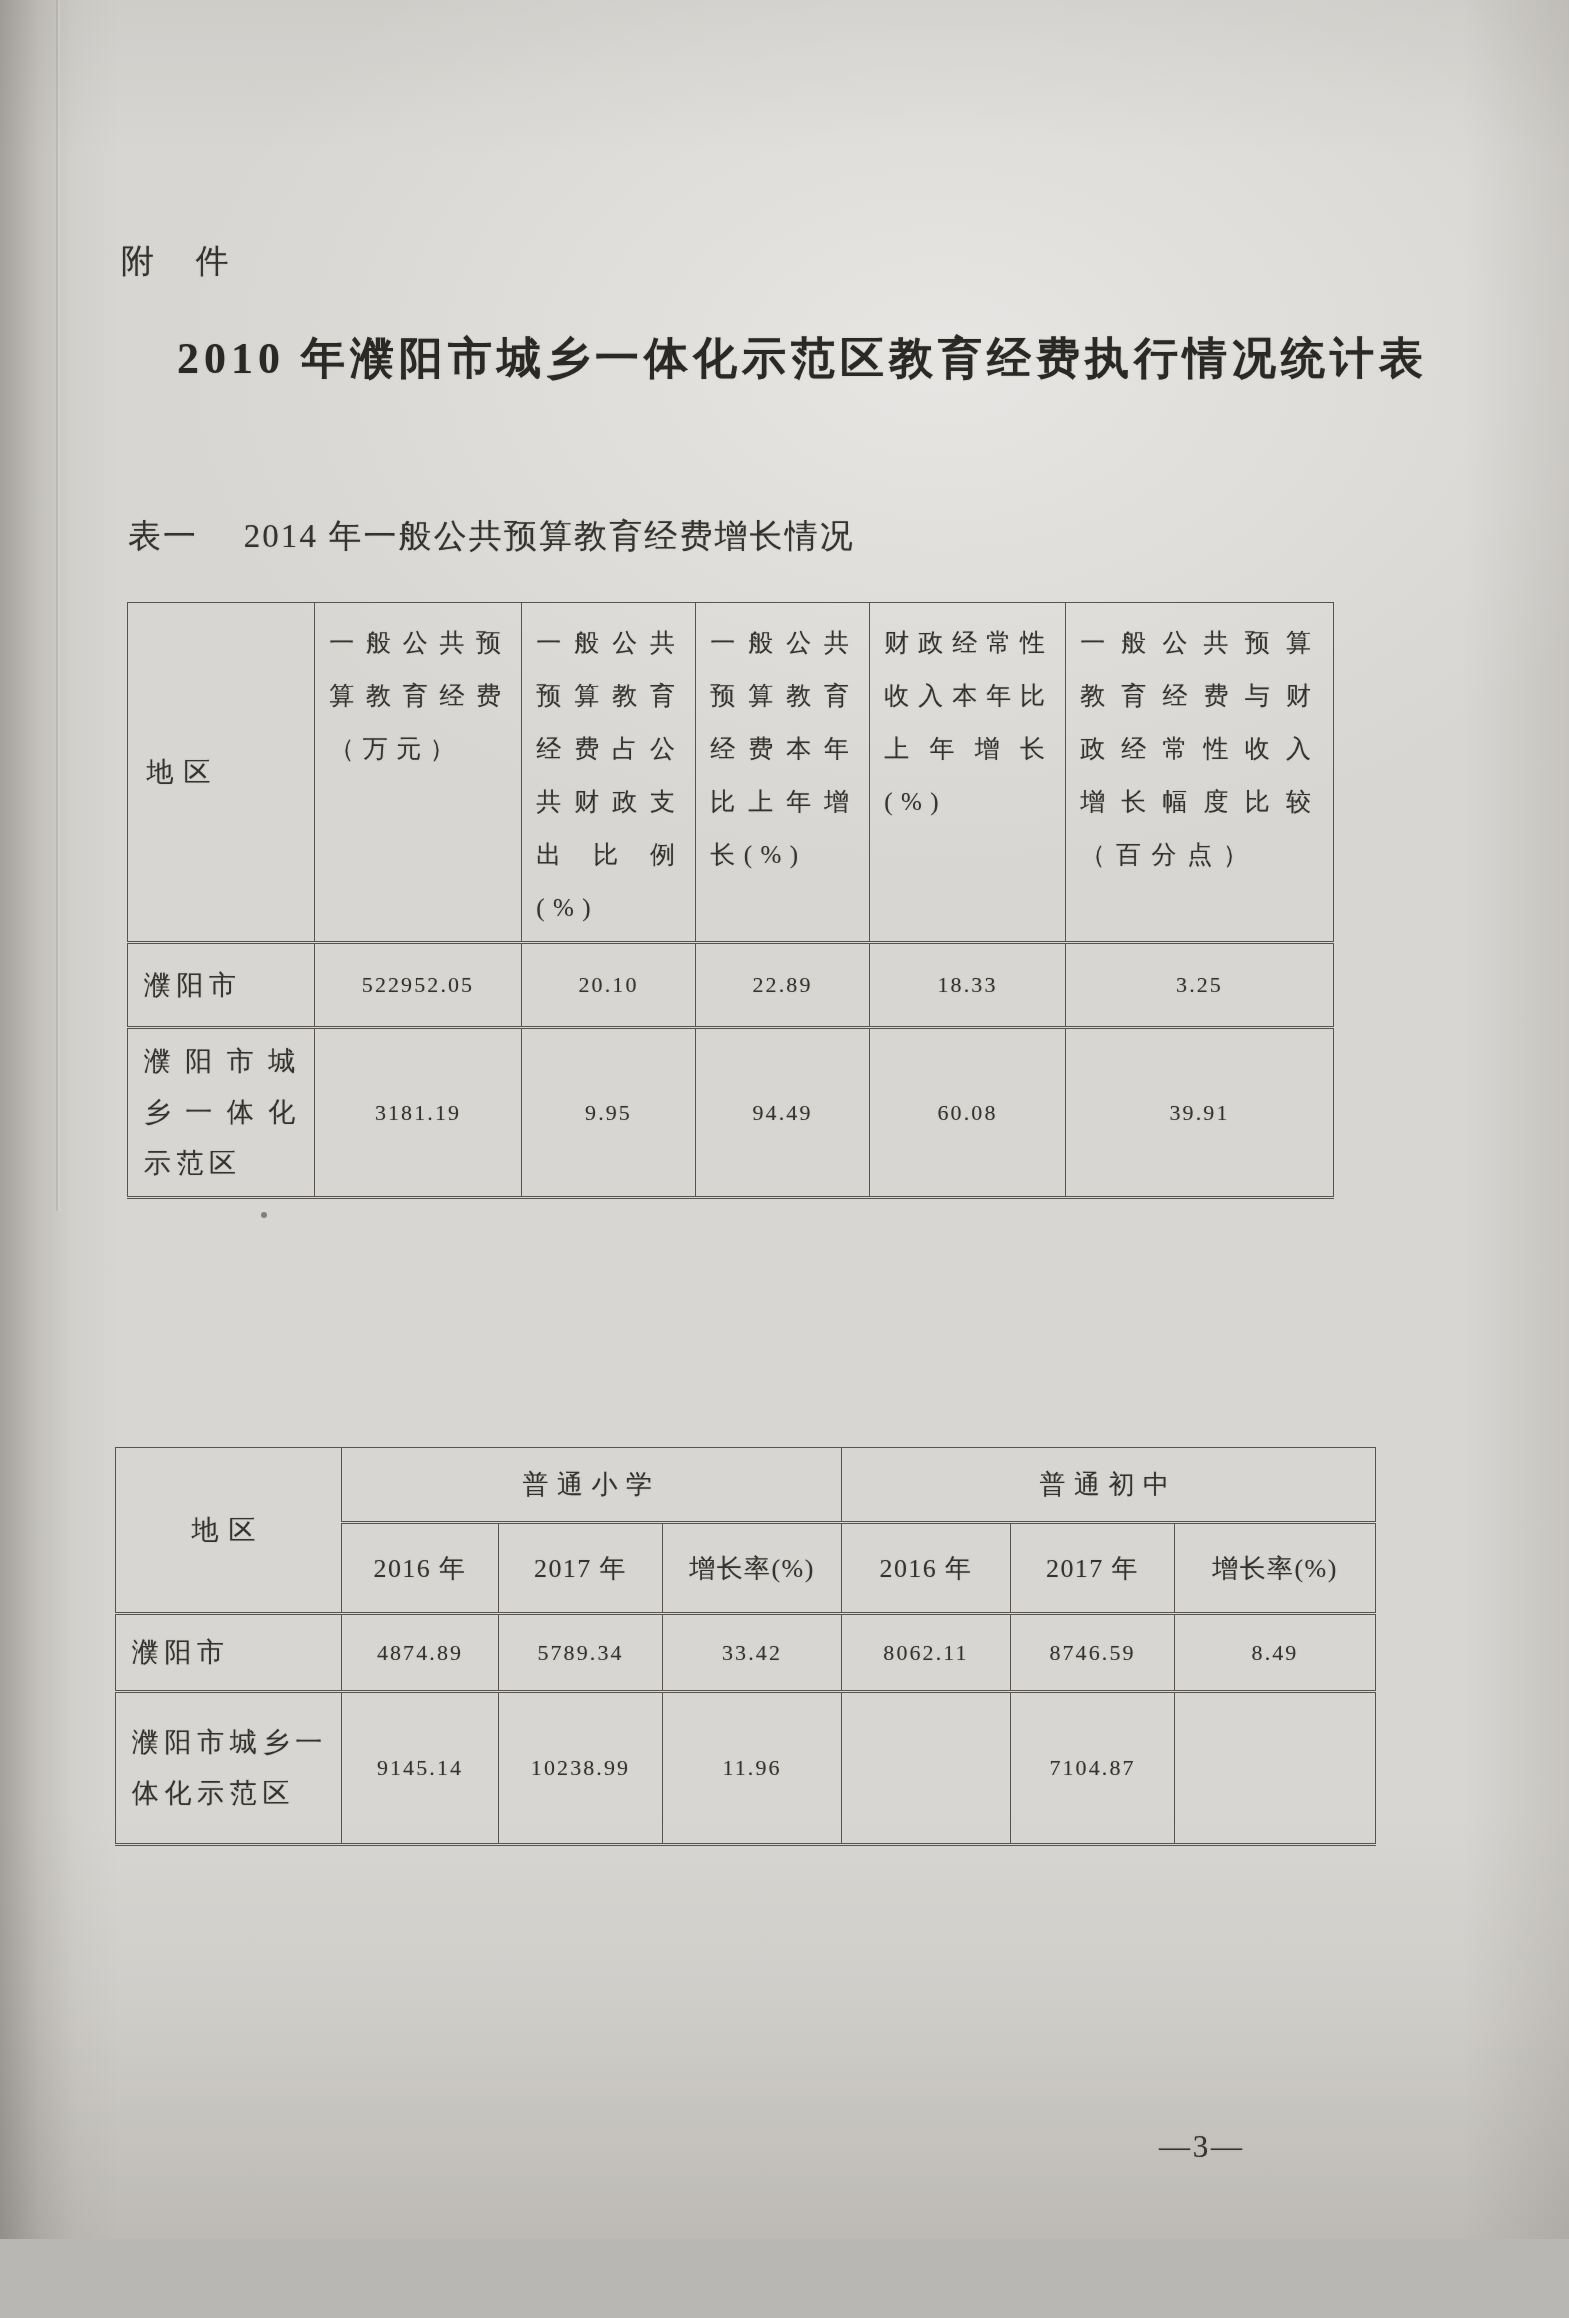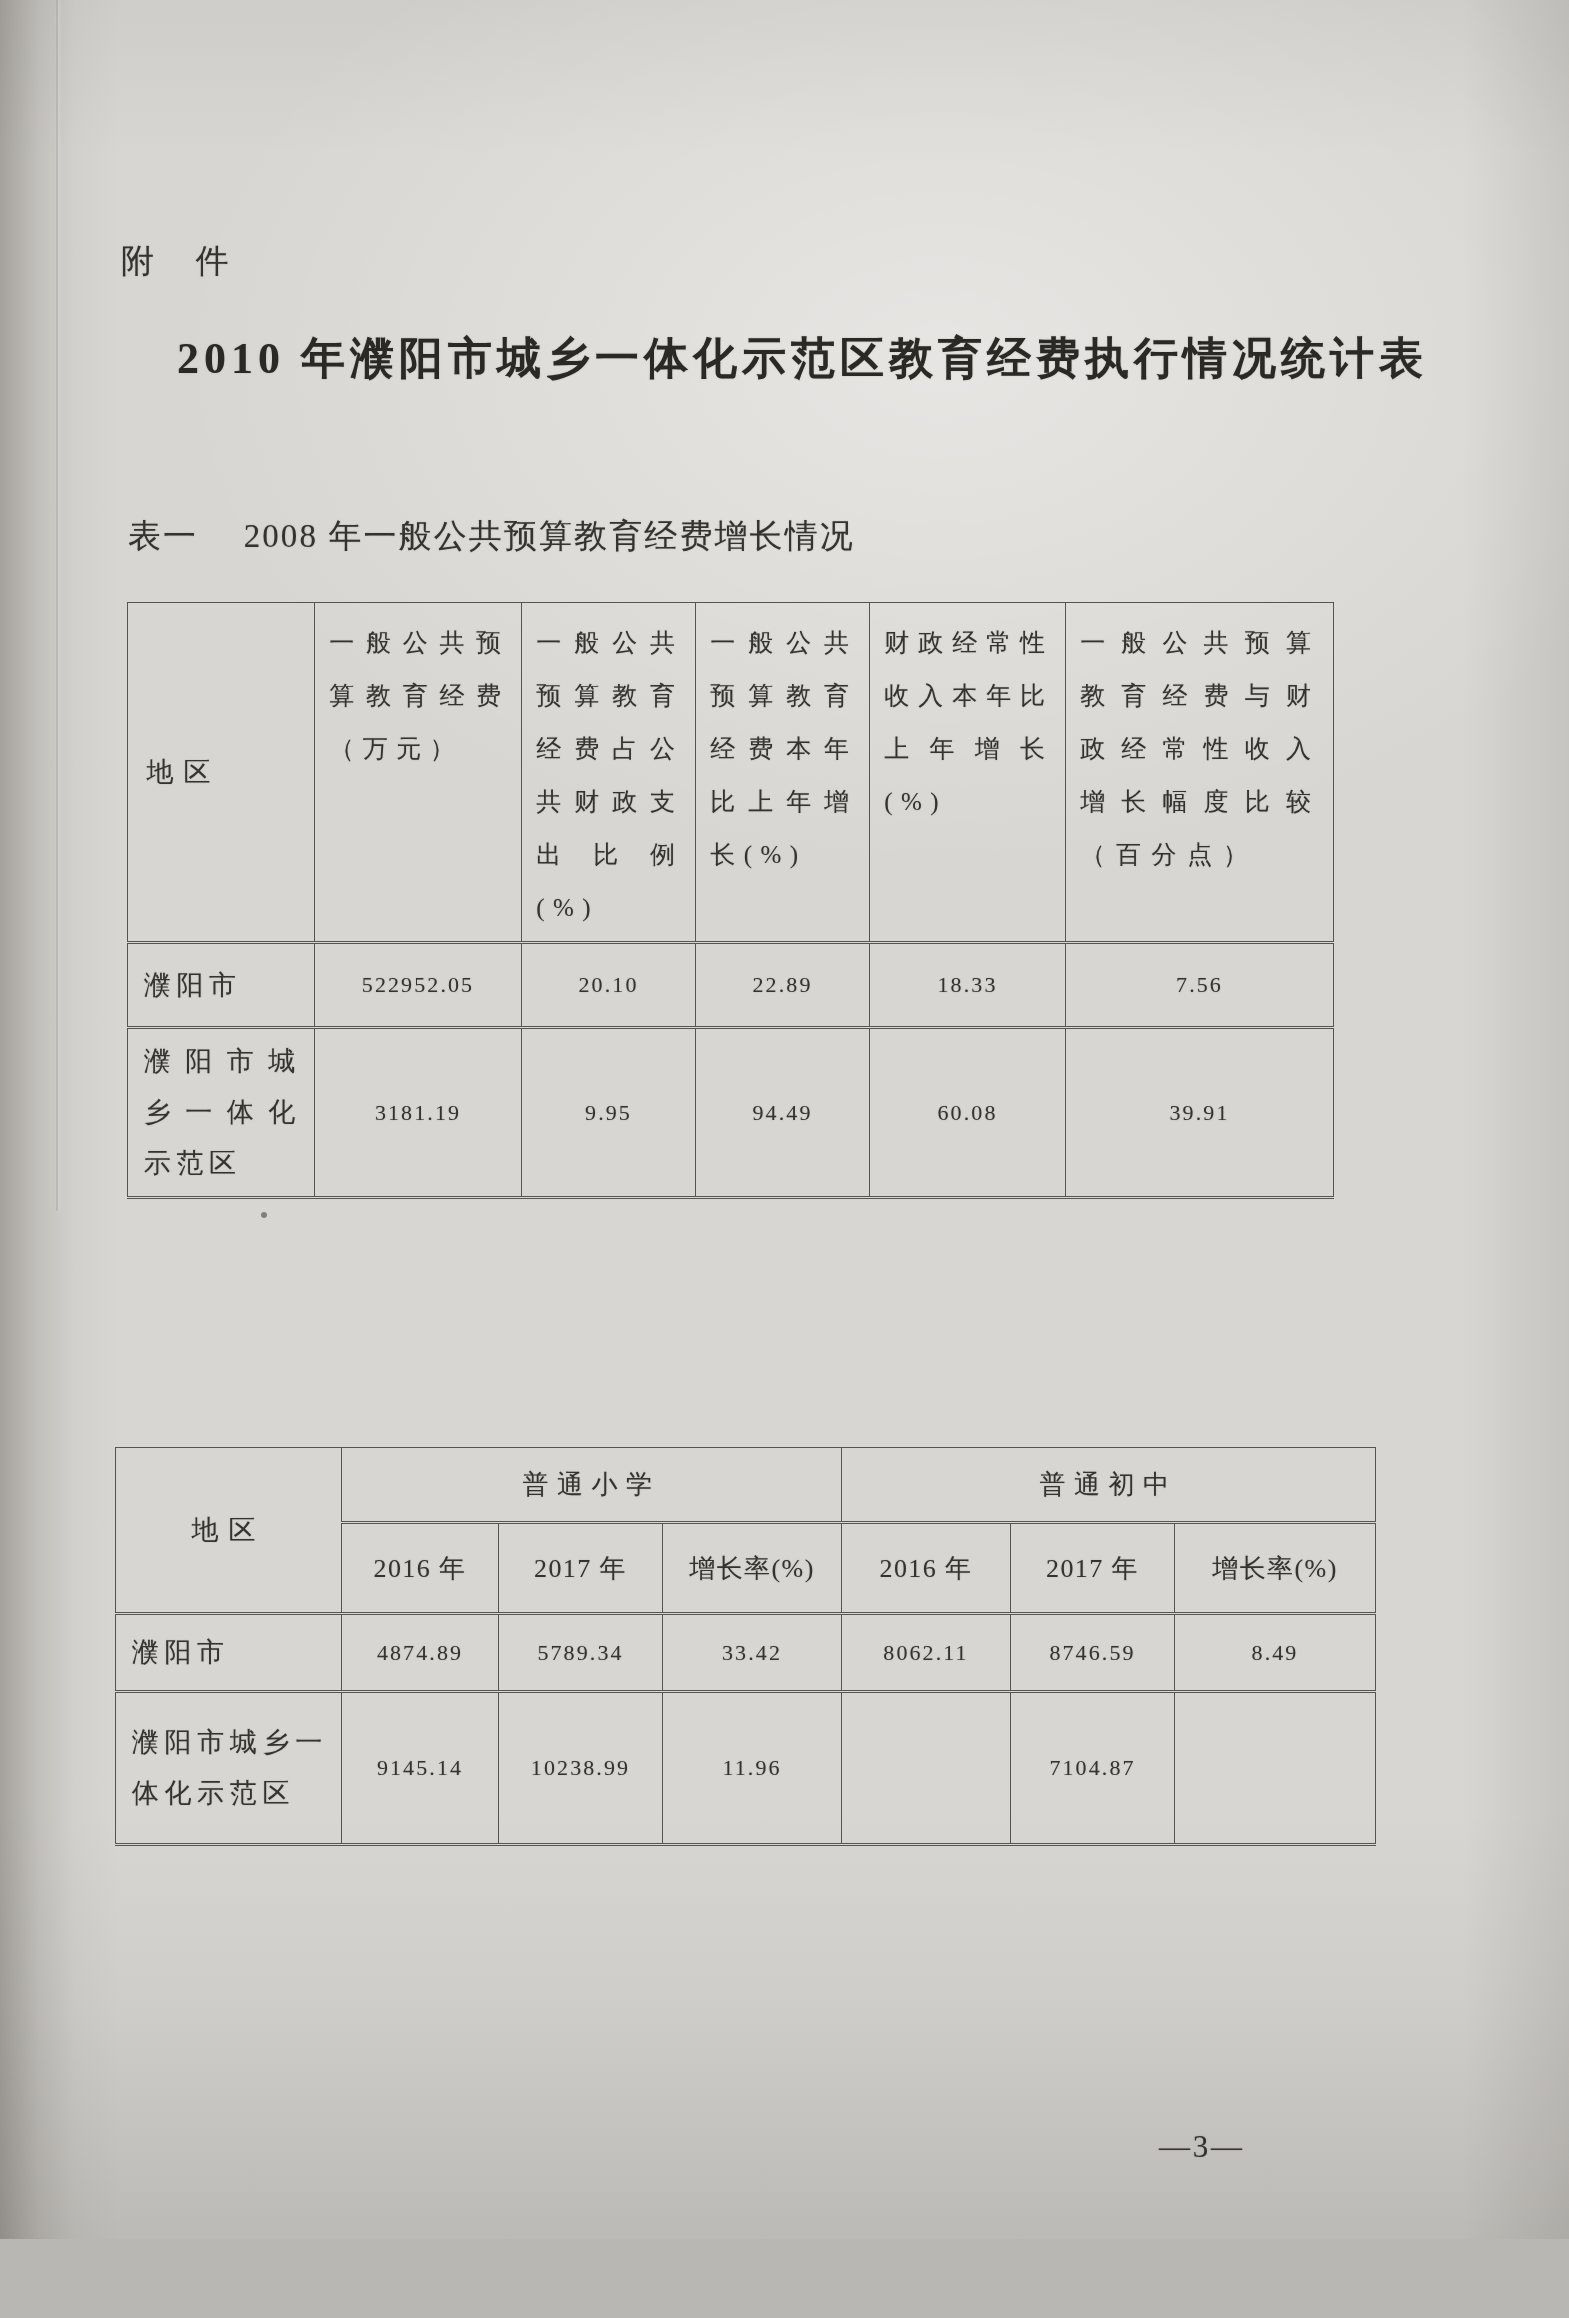--- a/index.html
+++ b/index.html
@@ -89,21 +89,21 @@
 
 <div class="page">
 
   <div class="scan-crease"></div>
   <div class="scan-speck"></div>
 
   <div class="attachment txt">附　件</div>
 
   <h1 class="main-title txt">2010 年濮阳市城乡一体化示范区教育经费执行情况统计表</h1>
 
-  <div class="caption caption-t1 txt">表一　 2008 年一般公共预算教育经费增长情况</div>
+  <div class="caption caption-t1 txt">表一　 2014 年一般公共预算教育经费增长情况</div>
 
   <table class="t1">
     <colgroup>
       <col style="width:187px">
         <col style="width:207px">
         <col style="width:174px">
       <col style="width:174px">
         <col style="width:196px">
         <col style="width:268px">
     </colgroup>
@@ -115,21 +115,21 @@
         <th>一般公共预算教育经费本年比上年增长(%)</th>
         <th>财政经常性收入本年比上年增长(%)</th>
         <th class="wide">一般公共预算教育经费与财政经常性收入增长幅度比较（百分点）</th>
       </tr>
       <tr class="r1">
         <td class="region">濮阳市</td>
         <td class="num">522952.05</td>
         <td class="num">20.10</td>
         <td class="num">22.89</td>
         <td class="num">18.33</td>
-        <td class="num">7.56</td>
+        <td class="num">3.25</td>
       </tr>
       <tr class="r2">
         <td class="region">濮阳市城乡一体化示范区</td>
         <td class="num">3181.19</td>
         <td class="num">9.95</td>
         <td class="num">94.49</td>
         <td class="num">60.08</td>
         <td class="num">39.91</td>
       </tr>
     </tbody>

